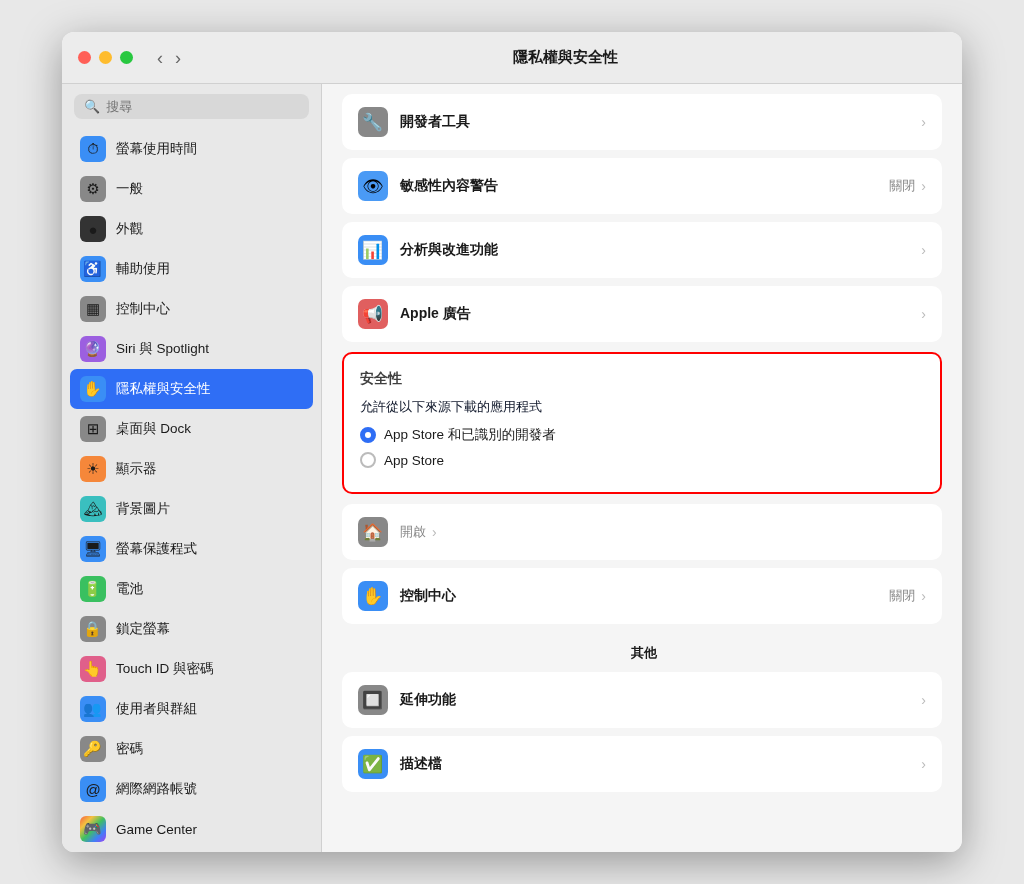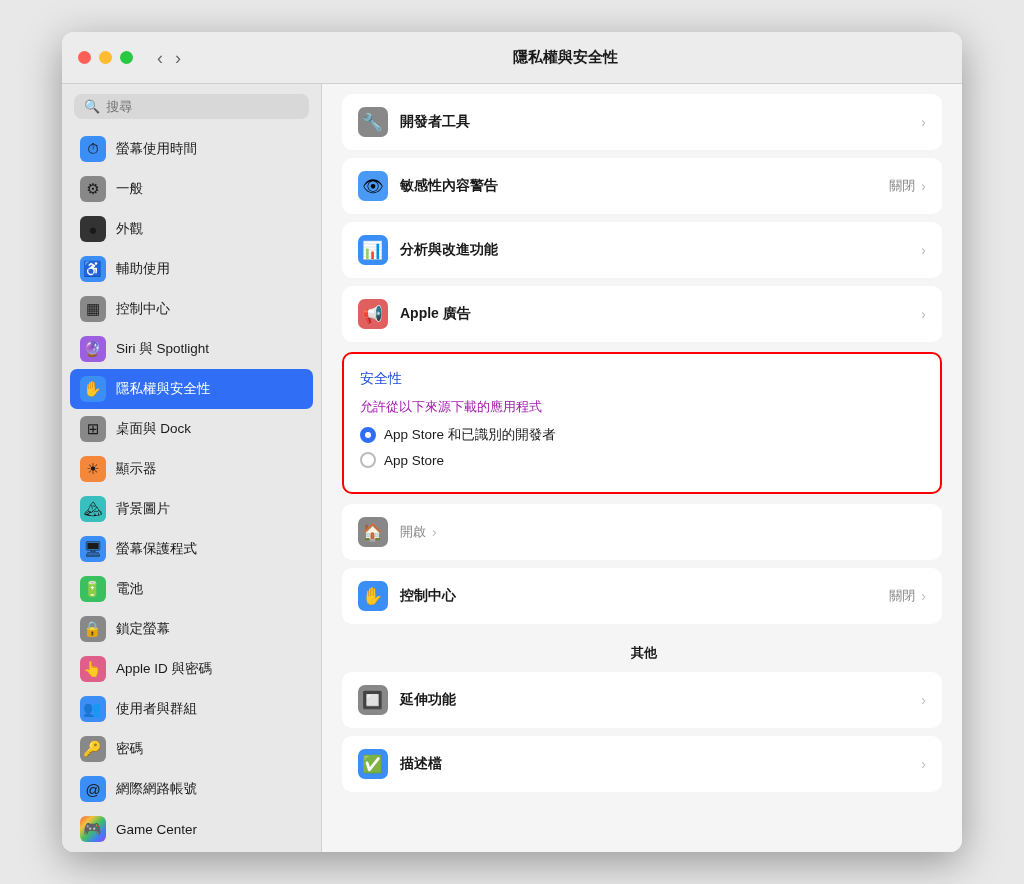--- a/index.html
+++ b/index.html
@@ -192,27 +192,27 @@
     
     .security-box {
       border: 2px solid red;
       border-radius: 10px;
       background: white;
       padding: 16px;
       margin-top: 10px;
     }
     .security-box-title {
       font-size: 14px;
-      font-weight: 400;
-      color: #1d4ed8;
+      font-weight: 700;
+      color: #404040;
       margin-bottom: 10px;
     }
     .security-box-subtitle {
       font-size: 13px;
-      color: #a21caf;
+      color: #0f172a;
       margin-bottom: 10px;
     }
     .radio-option {
       display: flex;
       align-items: center;
       gap: 8px;
       margin-bottom: 8px;
       cursor: pointer;
     }
     .radio-circle {
@@ -318,21 +318,21 @@
           <div class="sidebar-item">
             <div class="sidebar-item-icon icon-green">🔋</div>
             <span>電池</span>
           </div>
           <div class="sidebar-item">
             <div class="sidebar-item-icon icon-gray">🔒</div>
             <span>鎖定螢幕</span>
           </div>
           <div class="sidebar-item">
             <div class="sidebar-item-icon icon-pink">👆</div>
-            <span>Apple ID 與密碼</span>
+            <span>Touch ID 與密碼</span>
           </div>
           <div class="sidebar-item">
             <div class="sidebar-item-icon icon-blue">👥</div>
             <span>使用者與群組</span>
           </div>
           <div class="sidebar-item">
             <div class="sidebar-item-icon icon-gray">🔑</div>
             <span>密碼</span>
           </div>
           <div class="sidebar-item">

